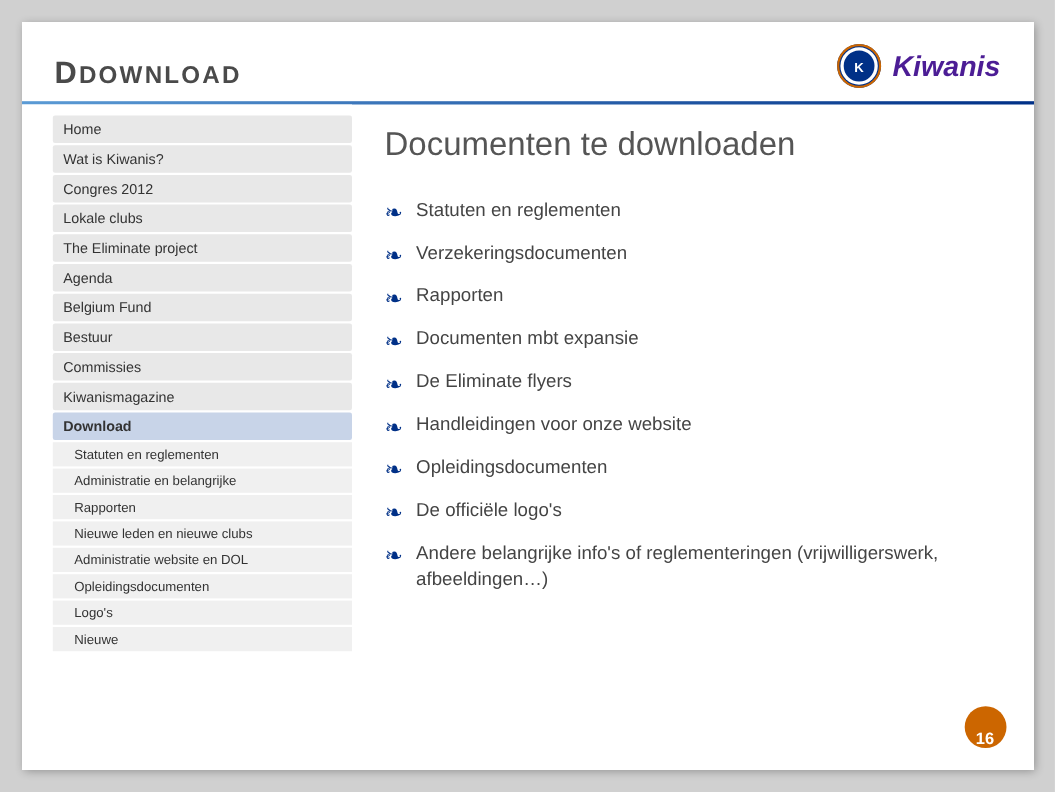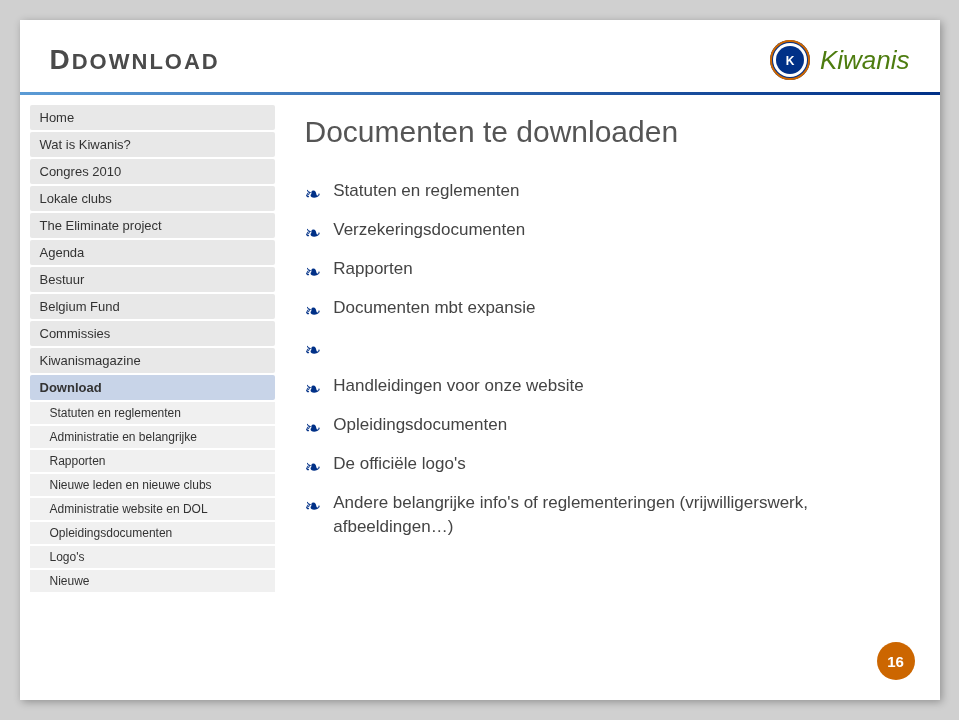--- a/index.html
+++ b/index.html
@@ -22,21 +22,21 @@
       flex-direction: column;
       box-shadow: 2px 2px 8px rgba(0,0,0,0.3);
     }
 
     
     .header {
       background: #fff;
       padding: 18px 30px 10px 30px;
       display: flex;
       justify-content: space-between;
-      align-items: center;
+      align-items: flex-end;
       border-bottom: none;
     }
 
     .header-title {
       font-size: 26px;
       font-weight: bold;
       color: #4a4a4a;
       letter-spacing: 2px;
       text-transform: uppercase;
       font-variant: small-caps;
@@ -48,44 +48,44 @@
 
     
     .kiwanis-logo {
       display: flex;
       align-items: center;
       gap: 8px;
     }
 
     .kiwanis-text {
       font-size: 26px;
-      font-weight: normal;
-      color: #4d7c0f;
+      font-weight: bold;
+      color: #4c1d95;
       font-style: italic;
     }
 
     
     .header-divider {
       height: 3px;
       background: linear-gradient(to right, #5b9bd5, #003087);
       margin: 0 0 0 0;
     }
 
     
     .main-content {
       display: flex;
       flex: 1;
       padding: 0;
     }
 
     
     .sidebar {
-      width: 255px;
+      width: 300px;
       background: #fff;
-      padding: 10px 0 10px 10px;
+      padding: 10px 0 10px 28px;
       flex-shrink: 0;
     }
 
     .nav-item {
       display: block;
       padding: 5px 10px;
       font-size: 13px;
       color: #333;
       background: #e8e8e8;
       margin-bottom: 2px;
@@ -146,21 +146,21 @@
     
     .page-number {
       position: absolute;
       bottom: 20px;
       right: 25px;
       width: 38px;
       height: 38px;
       background: #cc6600;
       border-radius: 50%;
       display: flex;
-      align-items: center;
+      align-items: flex-end;
       justify-content: center;
       color: #fff;
       font-size: 15px;
       font-weight: bold;
     }
   </style>
 </head>
 <body>
 
 <div class="slide-container">
@@ -186,26 +186,26 @@
   <div class="header-divider"></div>
 
   <div class="main-content">
 
     <div class="sidebar">
       <nav>
 
         <div id="nav-items-container">
             <div class="nav-item">Home</div>
             <div class="nav-item">Wat is Kiwanis?</div>
-            <div class="nav-item">Congres 2010</div>
+            <div class="nav-item">Congres 2012</div>
             <div class="nav-item">Lokale clubs</div>
             <div class="nav-item">The Eliminate project</div>
             <div class="nav-item">Agenda</div>
+            <div class="nav-item">Belgium Fund</div>
             <div class="nav-item">Bestuur</div>
-            <div class="nav-item">Belgium Fund</div>
             <div class="nav-item">Commissies</div>
             <div class="nav-item">Kiwanismagazine</div>
             <div class="nav-item active">Download</div>
             <div class="nav-sub-item">Statuten en reglementen</div>
             <div class="nav-sub-item">Administratie en belangrijke</div>
             <div class="nav-sub-item">Rapporten</div>
             <div class="nav-sub-item">Nieuwe leden en nieuwe clubs</div>
             <div class="nav-sub-item">Administratie website en DOL</div>
             <div class="nav-sub-item">Opleidingsdocumenten</div>
             <div class="nav-sub-item">Logo's</div>
@@ -229,20 +229,21 @@
           <li>
             <span class="bullet-icon">❧</span>
             <span>Rapporten</span>
           </li>
           <li>
             <span class="bullet-icon">❧</span>
             <span>Documenten mbt expansie</span>
           </li>
           <li>
             <span class="bullet-icon">❧</span>
+            <span>De Eliminate flyers</span>
           </li>
           <li>
             <span class="bullet-icon">❧</span>
             <span>Handleidingen voor onze website</span>
           </li>
           <li>
             <span class="bullet-icon">❧</span>
             <span>Opleidingsdocumenten</span>
           </li>
           <li>

